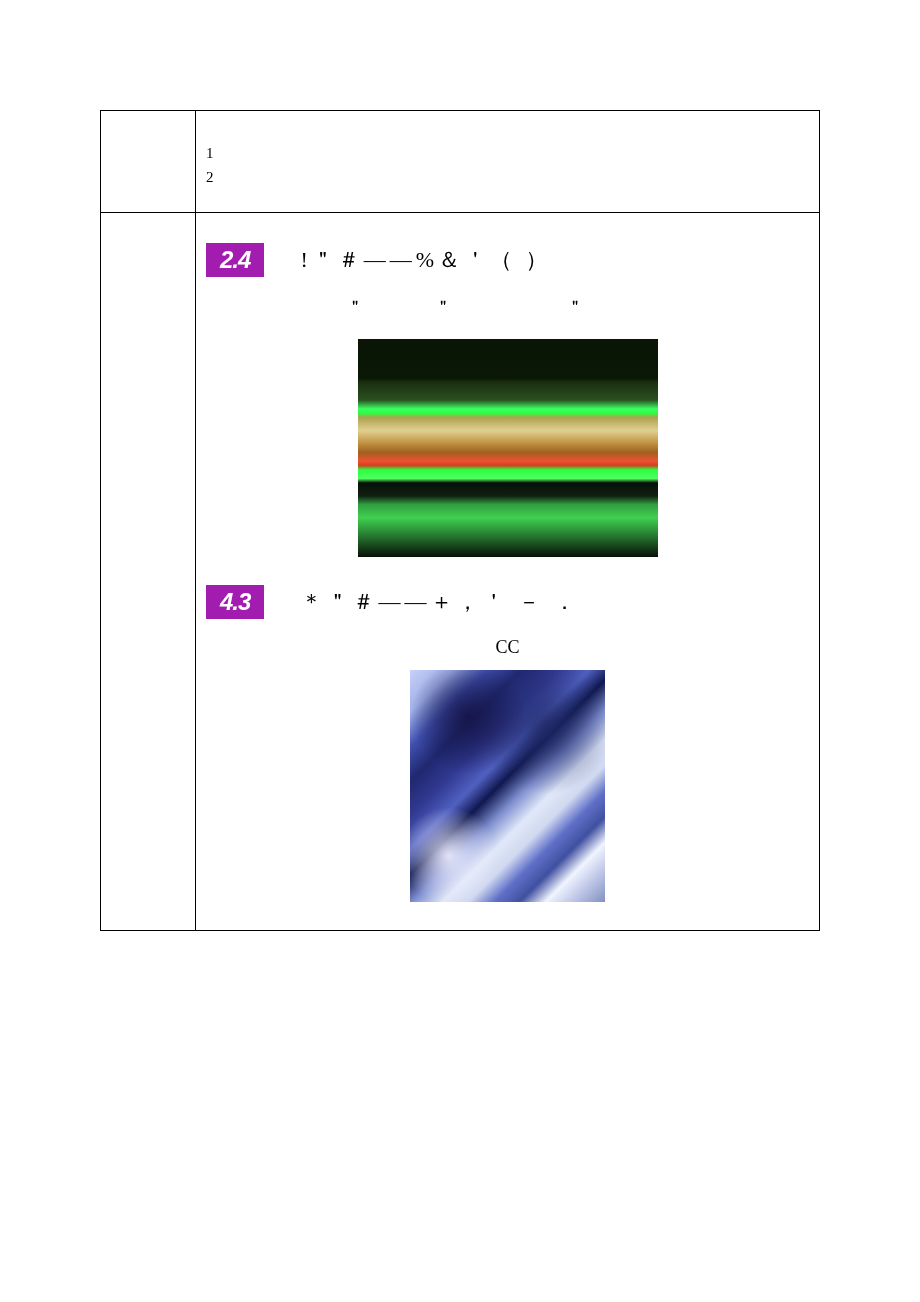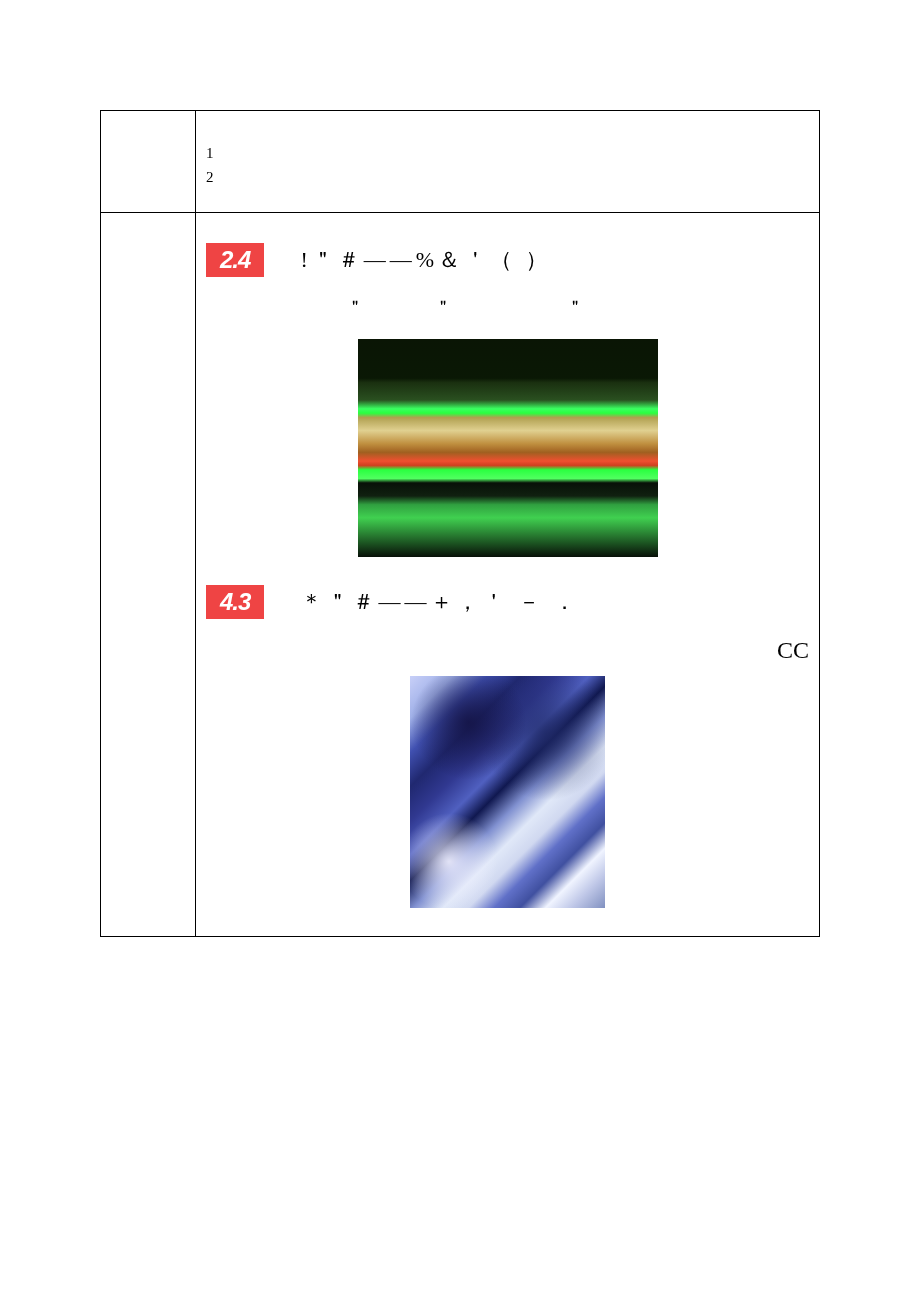--- a/index.html
+++ b/index.html
@@ -40,21 +40,21 @@
     .content-cell {
       padding: 30px 10px 0 10px;
       position: relative;
     }
     .section-header {
       display: flex;
       align-items: center;
       margin-bottom: 18px;
     }
     .badge {
-      background: #ef4444;
+      background: #a21caf;
       color: #fff;
       font-weight: bold;
       font-size: 24px;
       font-family: Arial, sans-serif;
       padding: 3px 14px;
       font-style: italic;
       letter-spacing: -1px;
       margin-right: 36px;
     }
     .section-title {
@@ -64,22 +64,22 @@
     }
     .sub-line {
       margin-left: 140px;
       font-size: 18px;
       font-family: "SimSun", serif;
       letter-spacing: 4px;
       margin-bottom: 20px;
       height: 24px;
     }
     .cc-line {
-      text-align: right;
-      font-size: 24px;
+      text-align: center;
+      font-size: 18px;
       margin-bottom: 12px;
       margin-top: 8px;
     }
     .img-block {
       display: flex;
       justify-content: center;
       margin-bottom: 28px;
     }
     .img1 {
       width: 300px;

